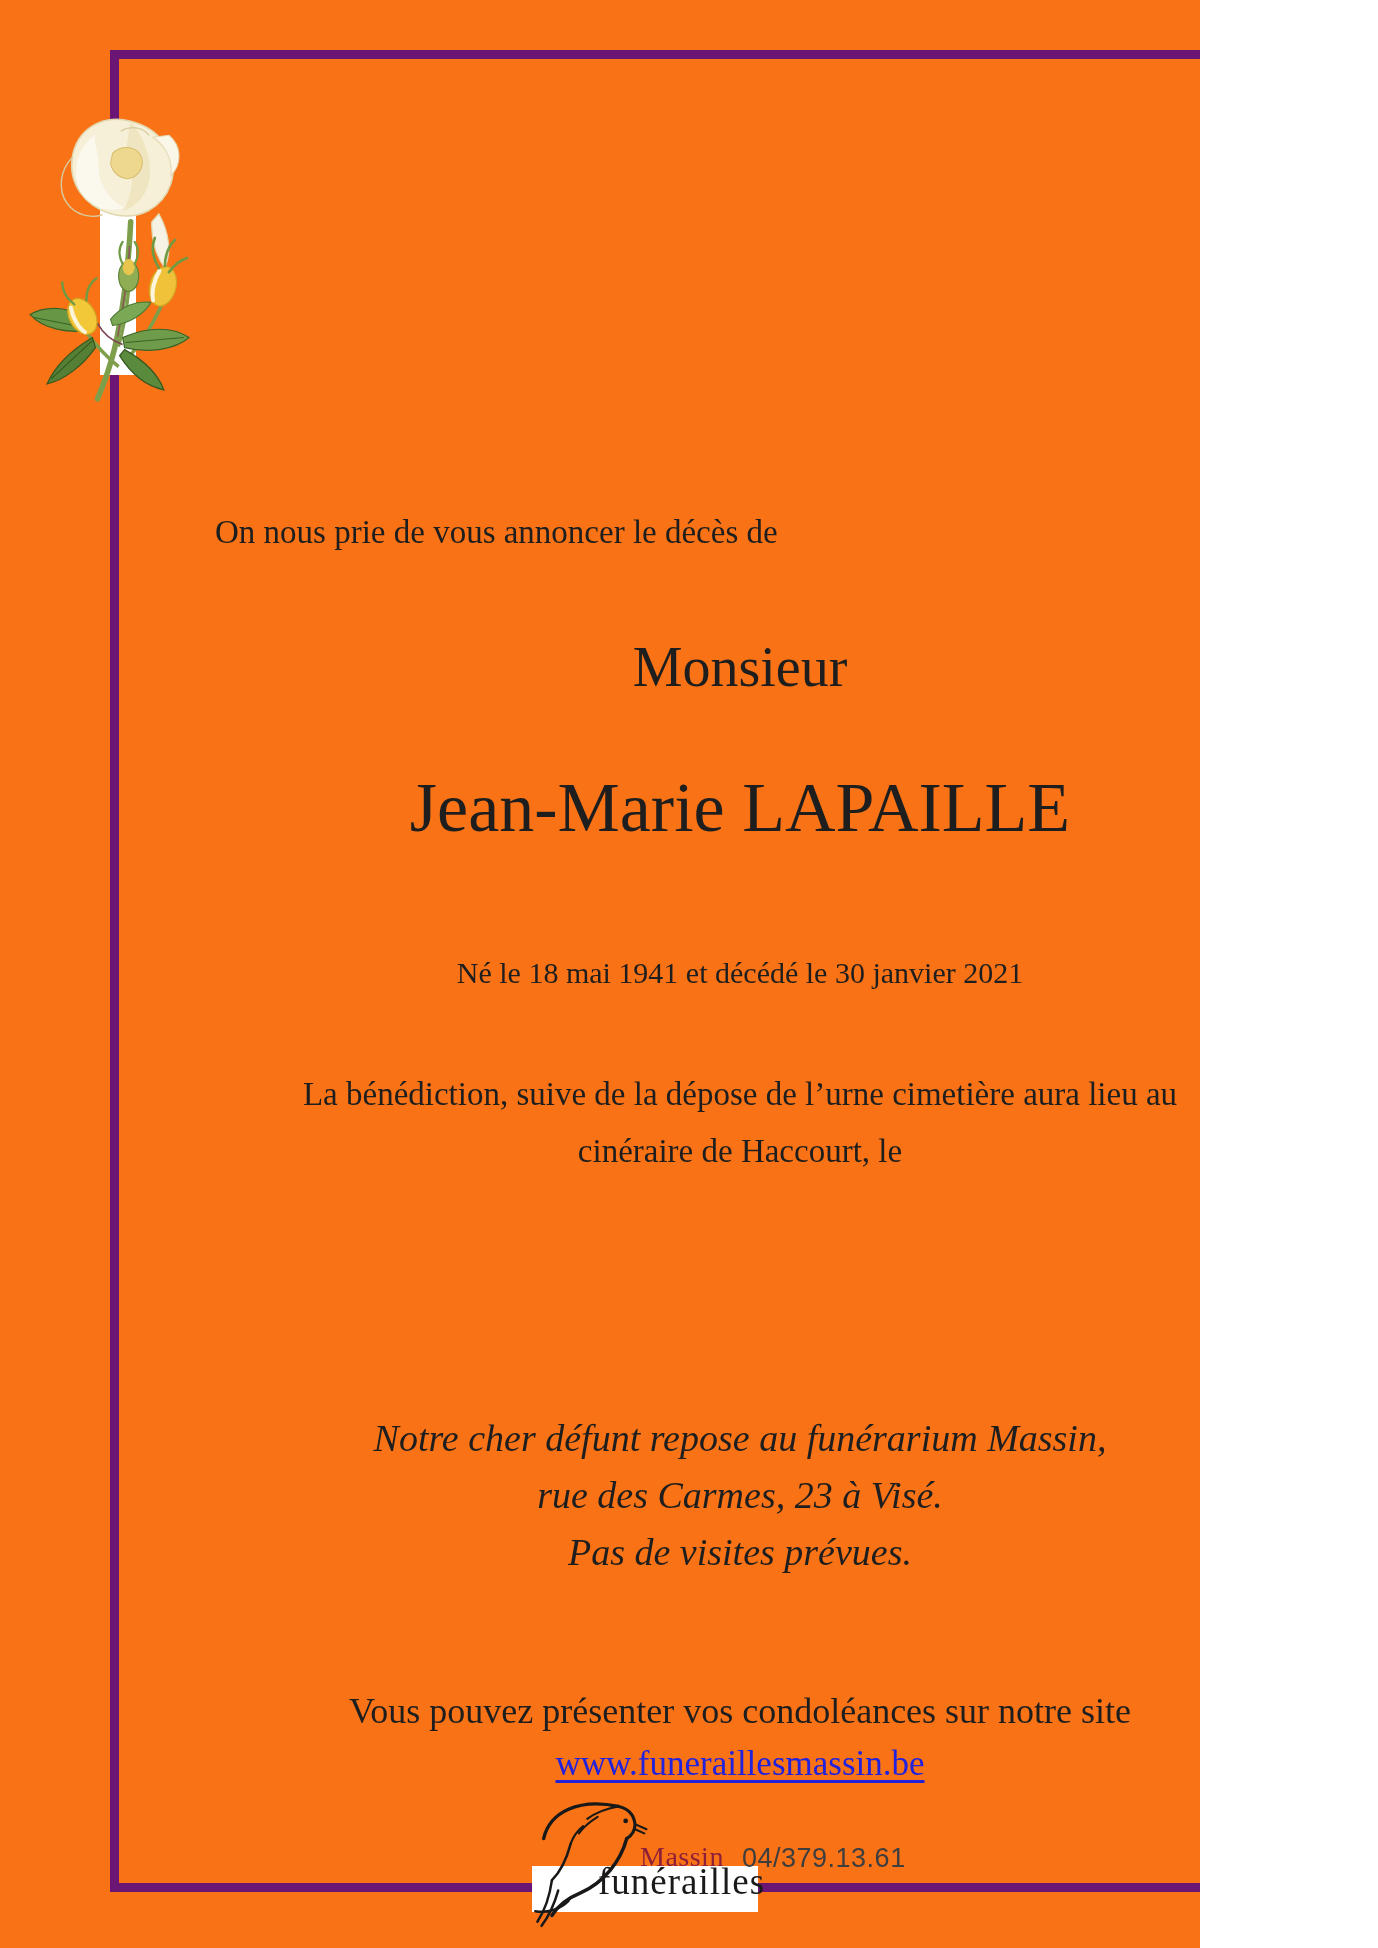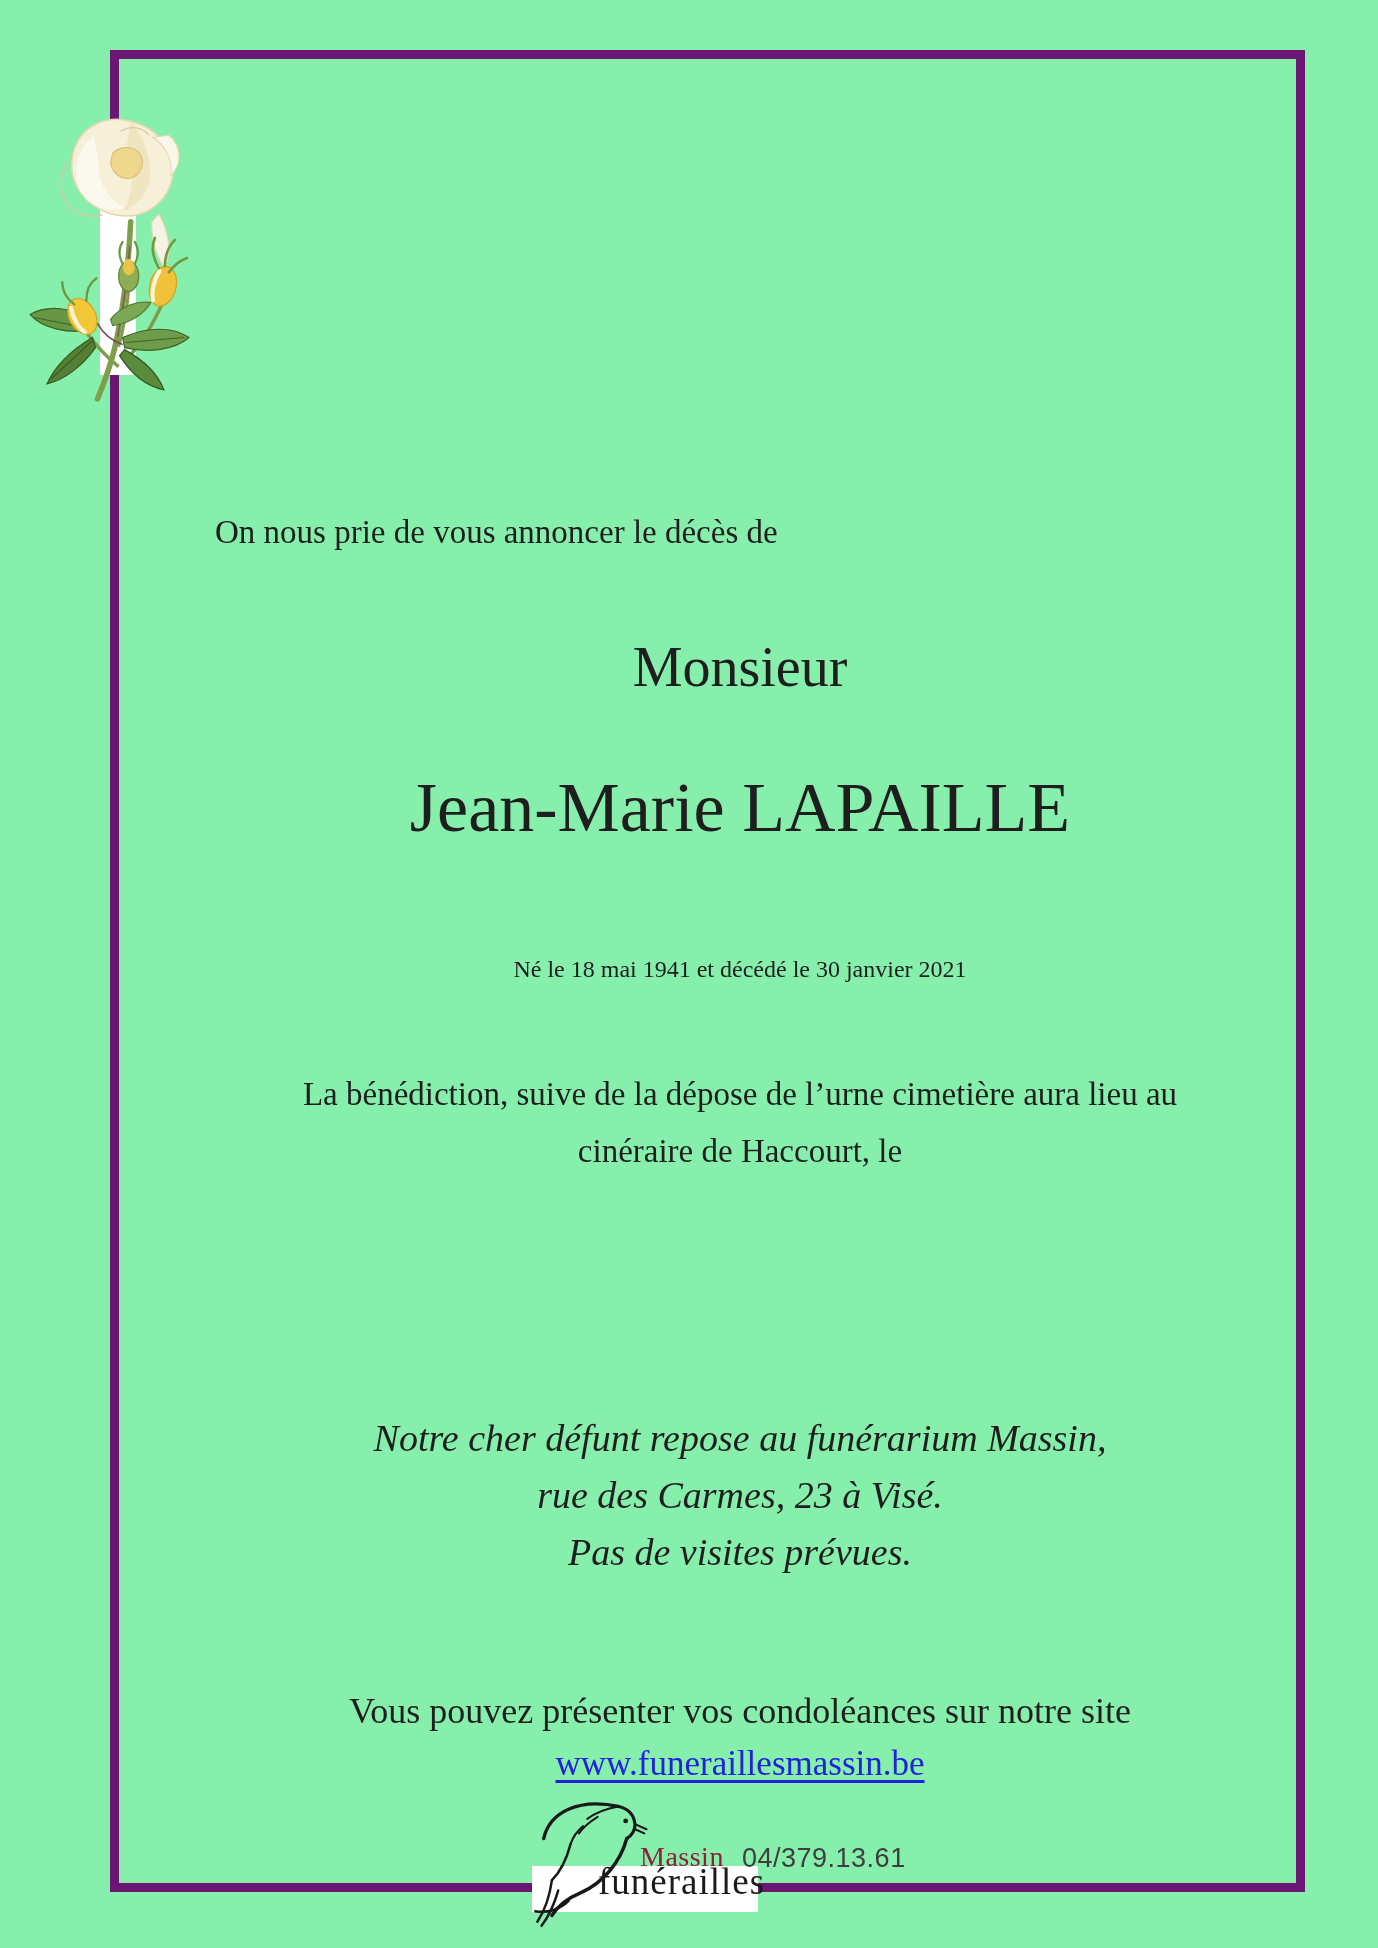--- a/index.html
+++ b/index.html
@@ -1,19 +1,19 @@
 <!DOCTYPE html>
 <html style="--frame: #6b1574; --text: #1e1e1e; --link: #2222dd; --brand: #8e1f39; --phone: #3e3e3e;"><head>
 <meta charset="utf-8">
 <style>
   html,body{margin:0;padding:0;background:#fff;}
   .page{
     position:relative;
-    width:1378px;height:1948px;
-    background:#86efac;
+    width:1200px;height:1948px;
+    background:#f97316;
     font-family:"Liberation Serif","DejaVu Serif",serif;
     color:var(--text,#1e1e1e);
     overflow:hidden;
   }
   
   .frame{
     position:absolute;left:110px;top:50px;
     width:1195px;height:1842px;
     box-sizing:border-box;
     border:9px solid var(--frame,#6b1574);
@@ -47,21 +47,21 @@
     position:absolute;left:742px;top:1843px;z-index:3;
     font-family:"Liberation Sans","DejaVu Sans",sans-serif;
     font-size:27px;color:var(--phone,#3e3e3e);letter-spacing:.5px;
   }
   
   .col{position:absolute;left:215px;width:1050px;text-align:center;z-index:4;}
   .line{white-space:nowrap;}
   .intro{top:514px;text-align:left;font-size:33px;}
   .title{top:634px;font-size:56px;line-height:1.2;}
   .name{top:766px;font-size:70px;line-height:1.2;}
-  .dates{top:956px;font-size:24px;}
+  .dates{top:956px;font-size:30px;}
   .benediction{top:1066px;font-size:33px;line-height:57px;}
   .ceremony-date{top:1236px;font-size:47px;}
   .repose{top:1410px;font-size:38px;font-style:italic;line-height:57px;}
   .condolences{top:1690px;font-size:36px;}
   .website{top:1744px;font-size:35px;}
   .website a{
     color:var(--link,#2222dd);
     text-underline-offset:5px;
     cursor:pointer;
   }

